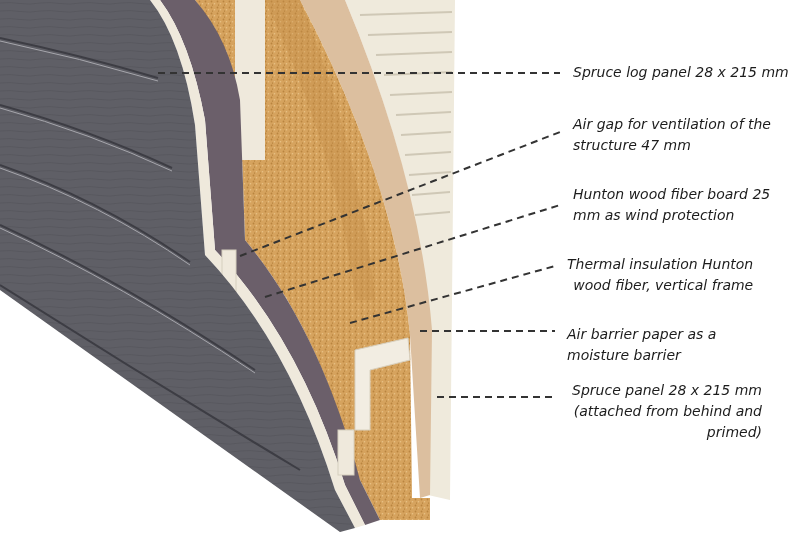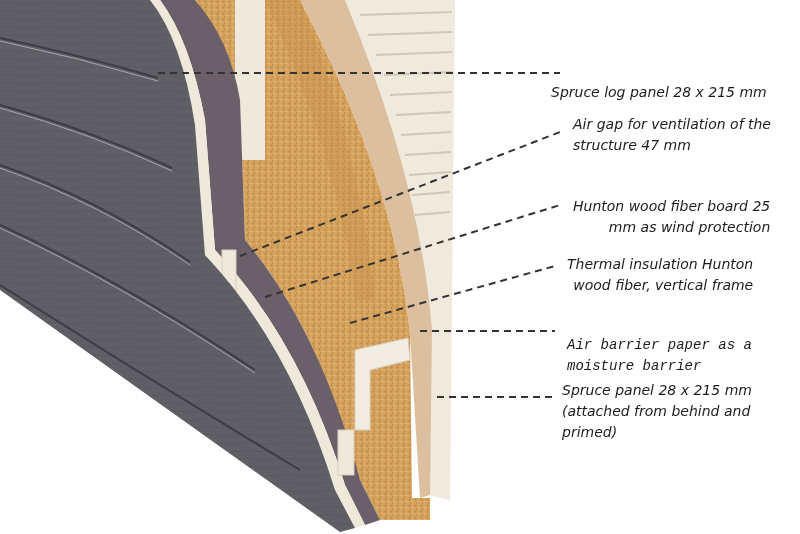--- a/index.html
+++ b/index.html
@@ -7,21 +7,21 @@
     #diagram { position:absolute; left:0; top:0; width:800px; height:534px; }
     .label {
       position:absolute;
       font-family:"DejaVu Sans", sans-serif;
       font-style:italic;
       font-size:14px;
       line-height:21px;
       color:#1c1c1c;
       white-space:pre-line;
     }
-    .label.center { text-align:left; }
+    .label.center { text-align:right; }
   </style>
 </head>
 <body>
 
 <svg id="diagram" viewBox="0 0 800 534" xmlns="http://www.w3.org/2000/svg">
   <defs>
     <pattern id="cork" width="6" height="6" patternUnits="userSpaceOnUse">
       <rect width="6" height="6" fill="#d6a35e"></rect>
       <circle cx="1.5" cy="1.5" r="0.9" fill="#b9843f"></circle>
       <circle cx="4.5" cy="3.8" r="0.8" fill="#e8c286"></circle>
@@ -86,24 +86,24 @@
   <g stroke="#333333" stroke-width="2" stroke-dasharray="7,5" fill="none">
     <line x1="158" y1="73" x2="560" y2="73"></line>
     <line x1="240" y1="256" x2="560" y2="132"></line>
     <line x1="265" y1="297" x2="560" y2="205"></line>
     <line x1="350" y1="323" x2="555" y2="266"></line>
     <line x1="420" y1="331" x2="555" y2="331"></line>
     <line x1="437" y1="397" x2="555" y2="397"></line>
   </g>
 </svg>
 
-<div class="label" style="left:551px; top:62px;margin-top:20px;">Spruce log panel 28 x 215 mm</div>
+<div class="label" style="left:573px; top:62px;">Spruce log panel 28 x 215 mm</div>
 <div class="label" style="left:573px; top:114px;">Air gap for ventilation of the
 structure 47 mm</div>
-<div class="label" style="left:573px; top:196px;text-align:right;">Hunton wood fiber board 25
+<div class="label" style="left:573px; top:184px;">Hunton wood fiber board 25
 mm as wind protection</div>
 <div class="label" style="left:567px; top:254px;text-align:right;">Thermal insulation Hunton
 wood fiber, vertical frame</div>
-<div class="label" style="left:567px; top:335px;font-family:Liberation Mono, monospace;">Air barrier paper as a
+<div class="label" style="left:567px; top:324px;">Air barrier paper as a
 moisture barrier</div>
 <div class="label center" style="left:562px; top:380px; width:200px;">Spruce panel 28 x 215 mm
 (attached from behind and
 primed)</div>
 
 </body></html>

